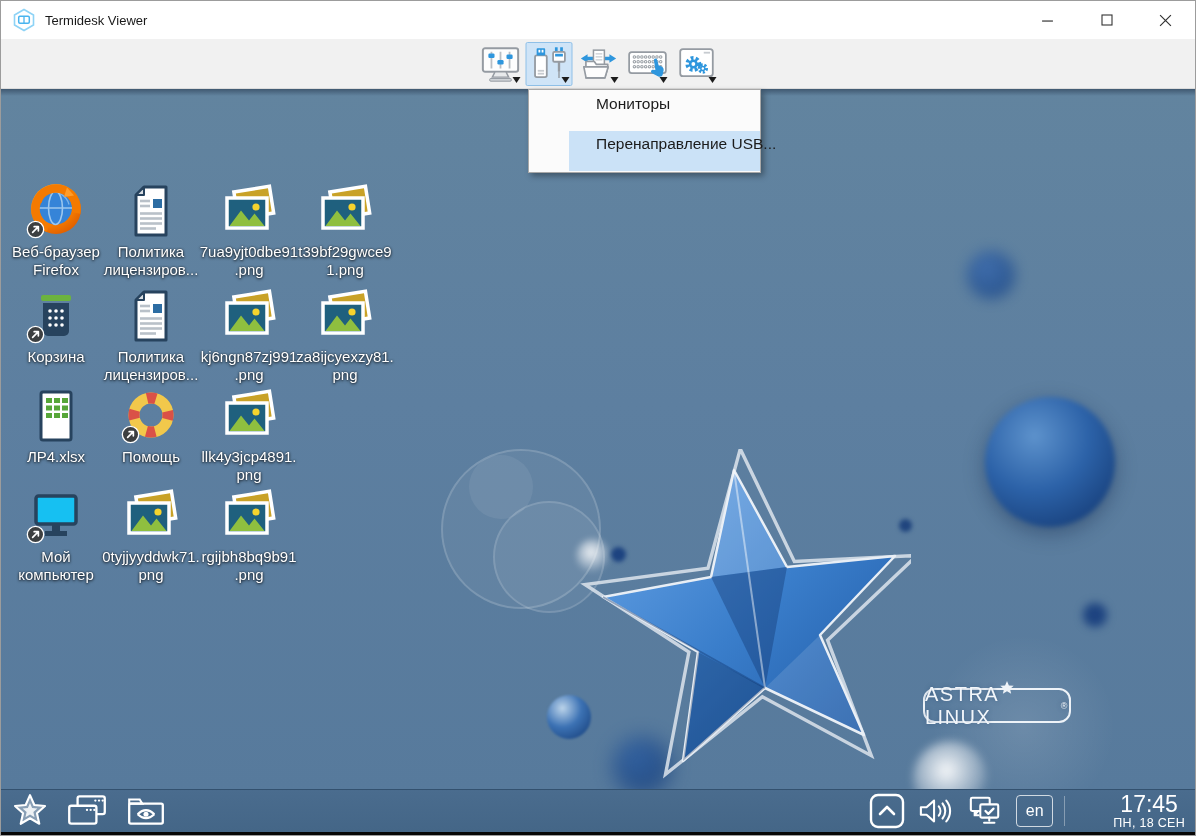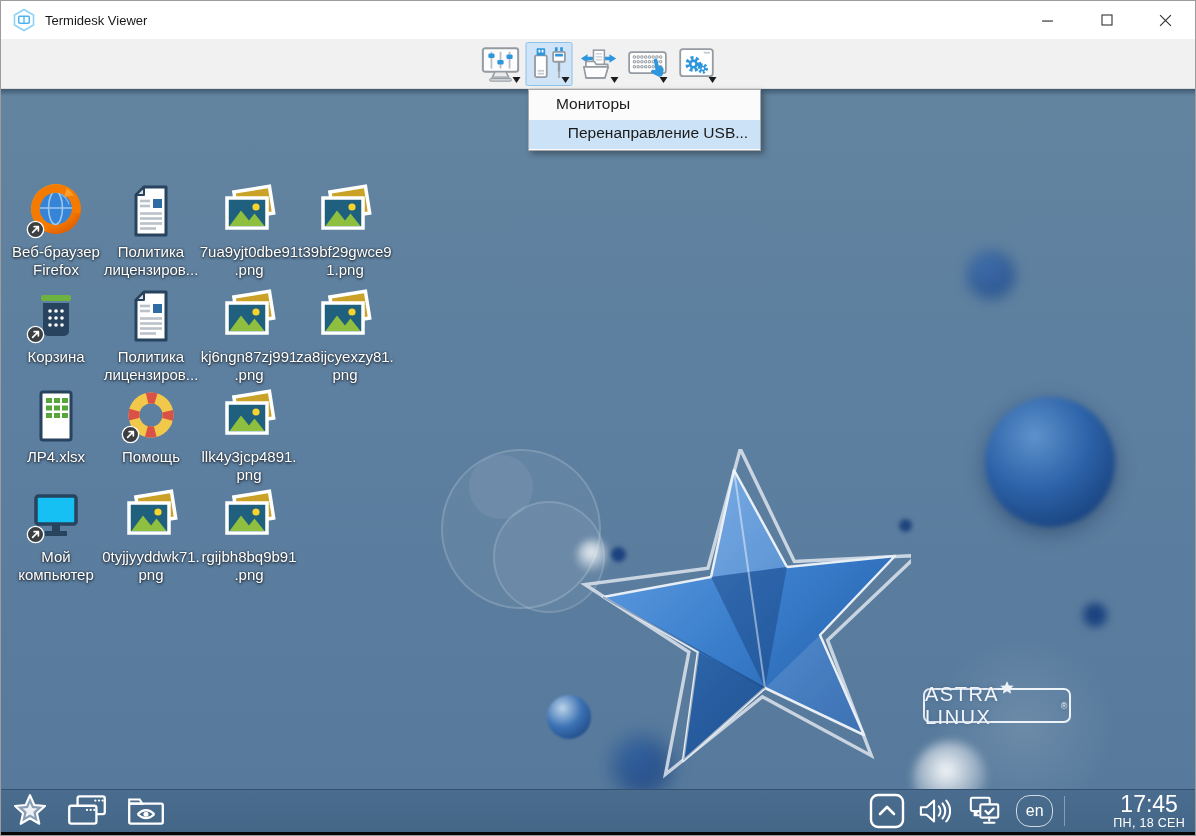--- a/index.html
+++ b/index.html
@@ -45,47 +45,47 @@
   .bk1{left:440px;top:360px;width:160px;height:160px;background:rgba(255,255,255,.05);box-shadow:inset 0 0 0 2px rgba(255,255,255,.16);}
   .bk2{left:492px;top:412px;width:112px;height:112px;background:rgba(255,255,255,.06);box-shadow:inset 0 0 0 2px rgba(255,255,255,.14);}
   .bk3{left:468px;top:366px;width:64px;height:64px;background:rgba(255,255,255,.07);}
   .bk4{left:930px;top:545px;width:185px;height:185px;background:radial-gradient(circle,rgba(255,255,255,.12),rgba(255,255,255,0) 70%);}
   .bk5{left:912px;top:652px;width:74px;height:74px;filter:blur(4px);
     background:radial-gradient(circle at 45% 40%,rgba(255,255,255,.95),rgba(255,255,255,.25) 60%,rgba(255,255,255,0) 75%);}
   .bk6{left:575px;top:450px;width:34px;height:34px;filter:blur(3px);
     background:radial-gradient(circle at 45% 40%,rgba(255,255,255,.9),rgba(255,255,255,0) 75%);}
   .star-wrap{position:absolute;left:560px;top:360px;width:350px;height:340px;filter:blur(.4px);}
   .astra-logo{position:absolute;left:922px;top:599px;width:148px;height:35px;z-index:4;
-    border:2px solid #eef3f8;border-radius:7px;color:#f2f6fa;display:flex;align-items:center;justify-content:center;
+    border:2px solid #eef3f8;border-radius:12px;color:#f2f6fa;display:flex;align-items:center;justify-content:center;
     font-size:20px;letter-spacing:1.5px;text-shadow:0 0 4px rgba(40,70,110,.5);}
   .astra-logo .reg{font-size:9px;vertical-align:super;margin-left:2px;line-height:0;}
   .astra-star{position:absolute;left:57%;top:-11px;transform:translateX(-50%);width:17px;height:17px;}
   
   .dicon{position:absolute;width:130px;display:flex;flex-direction:column;align-items:center;z-index:10;}
   .dicon-img{width:58px;height:58px;position:relative;}
   .dicon-img > svg{width:58px;height:58px;display:block;}
   .sc{position:absolute;left:-1px;bottom:1px;width:19px;height:19px;display:flex;}
   .sc svg{width:19px;height:19px;}
   .dicon-label{margin-top:3px;text-align:center;font-size:15px;line-height:17.5px;color:#fff;
     text-shadow:0 1px 3px rgba(0,0,0,.8),0 0 2px rgba(0,0,0,.55);}
   .dicon-label div{white-space:nowrap;}
   
   .menu{position:absolute;left:527px;top:88px;width:233px;background:#fbfbfb;border:1px solid #a8a8a8;
     box-shadow:3px 3px 6px rgba(0,0,0,.35);z-index:50;padding:1px 0;}
-  .menu-item{height:29px;line-height:25px;padding-left:27px;font-size:15.5px;color:#1b1b1b;white-space:nowrap;}
+  .menu-item{height:40px;line-height:25px;padding-left:27px;font-size:15.5px;color:#1b1b1b;white-space:nowrap;margin-left:40px;}
   .menu-item.hl{background:#cbe2f7;text-align:center;}
   
   .taskbar{position:absolute;left:0;right:0;bottom:3px;height:43px;
     background:linear-gradient(#4a6c8e,#446687);border-top:1px solid #33516f;
     display:flex;align-items:center;justify-content:space-between;z-index:20;}
   .tb-left{display:flex;align-items:center;gap:15px;padding-left:10px;}
   .tb-left .ticon{display:flex;align-items:center;}
   .tb-right{display:flex;align-items:center;gap:11px;padding-right:7px;}
   .tb-right .ticon{display:flex;align-items:center;}
-  .lang-box{min-width:37px;height:32px;border:1.6px solid rgba(255,255,255,.75);border-radius:14px;
+  .lang-box{min-width:37px;height:32px;border:1.6px solid rgba(255,255,255,.75);border-radius:4px;
     color:#fff;font-size:16px;display:flex;align-items:center;justify-content:center;padding:0 5px;}
   .tb-div{width:1px;height:30px;background:rgba(255,255,255,.35);}
   .clock{display:flex;flex-direction:column;align-items:center;color:#fff;padding-right:3px;margin-left:37px;}
   .clock .time{font-size:23px;line-height:23px;}
   .clock .date{font-size:12.5px;line-height:14px;letter-spacing:.3px;}
   .bottom-strip{position:absolute;left:0;right:0;bottom:0;height:3px;background:#060606;}
 </style>
 </head>
 <body>
 

